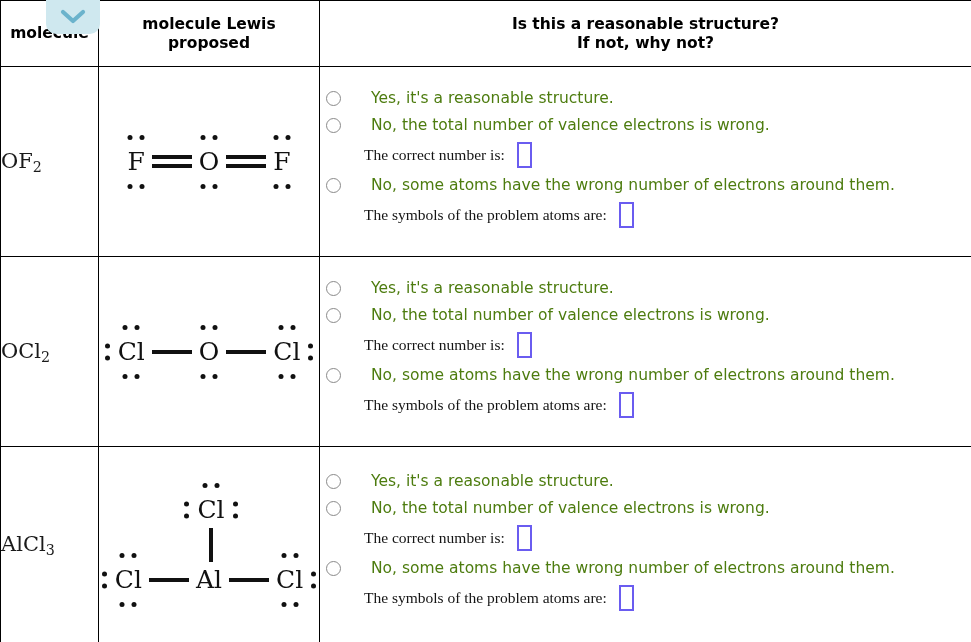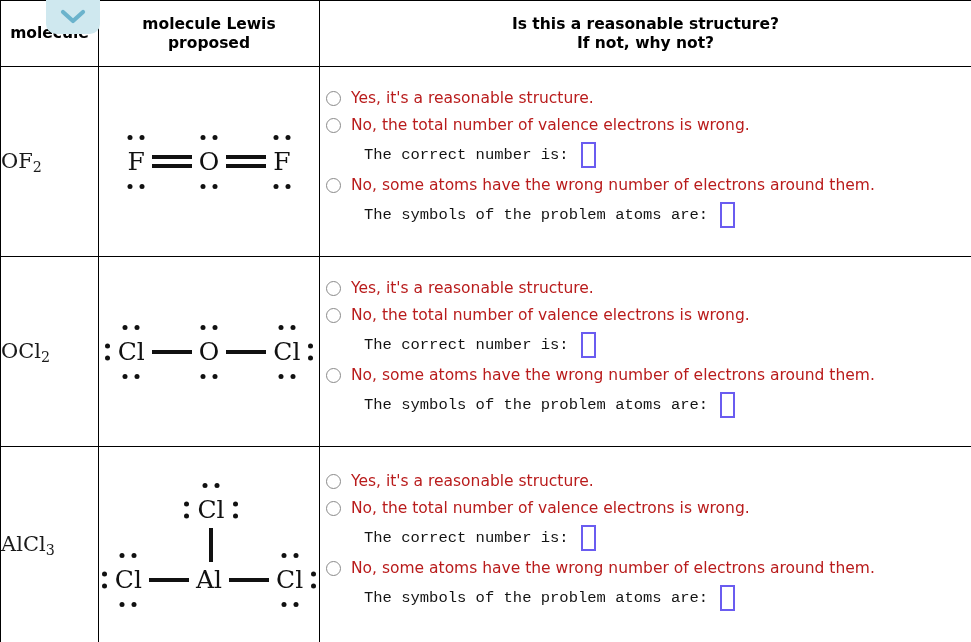--- a/index.html
+++ b/index.html
@@ -126,33 +126,34 @@
     width: 15px; height: 15px;
     border: 1.6px solid #8a8a8a;
     border-radius: 50%;
     background: #fff;
     flex: 0 0 auto;
     margin: 3px 10px 0 6px;
   }
   .opt-label {
     font-size: 15.5px;
     line-height: 20px;
-    color: #b91c1c;
+    color: #4d7c0f;
     font-family: "DejaVu Sans", sans-serif;
+    margin-left: 20px;
   }
   .sub-line {
     display: flex;
     align-items: center;
     margin: 0 0 7px 44px;
   }
   .sub-label {
     font-size: 15.5px;
     line-height: 20px;
     color: #141414;
-    font-family: Liberation Mono, monospace;
+    font-family: Liberation Serif, serif;
   }
   .answer-box {
     width: 15px; height: 26px;
     border: 2.2px solid #6a5cf0;
     background: #ffffff;
     margin-left: 12px;
     flex: 0 0 auto;
   }
 
   

